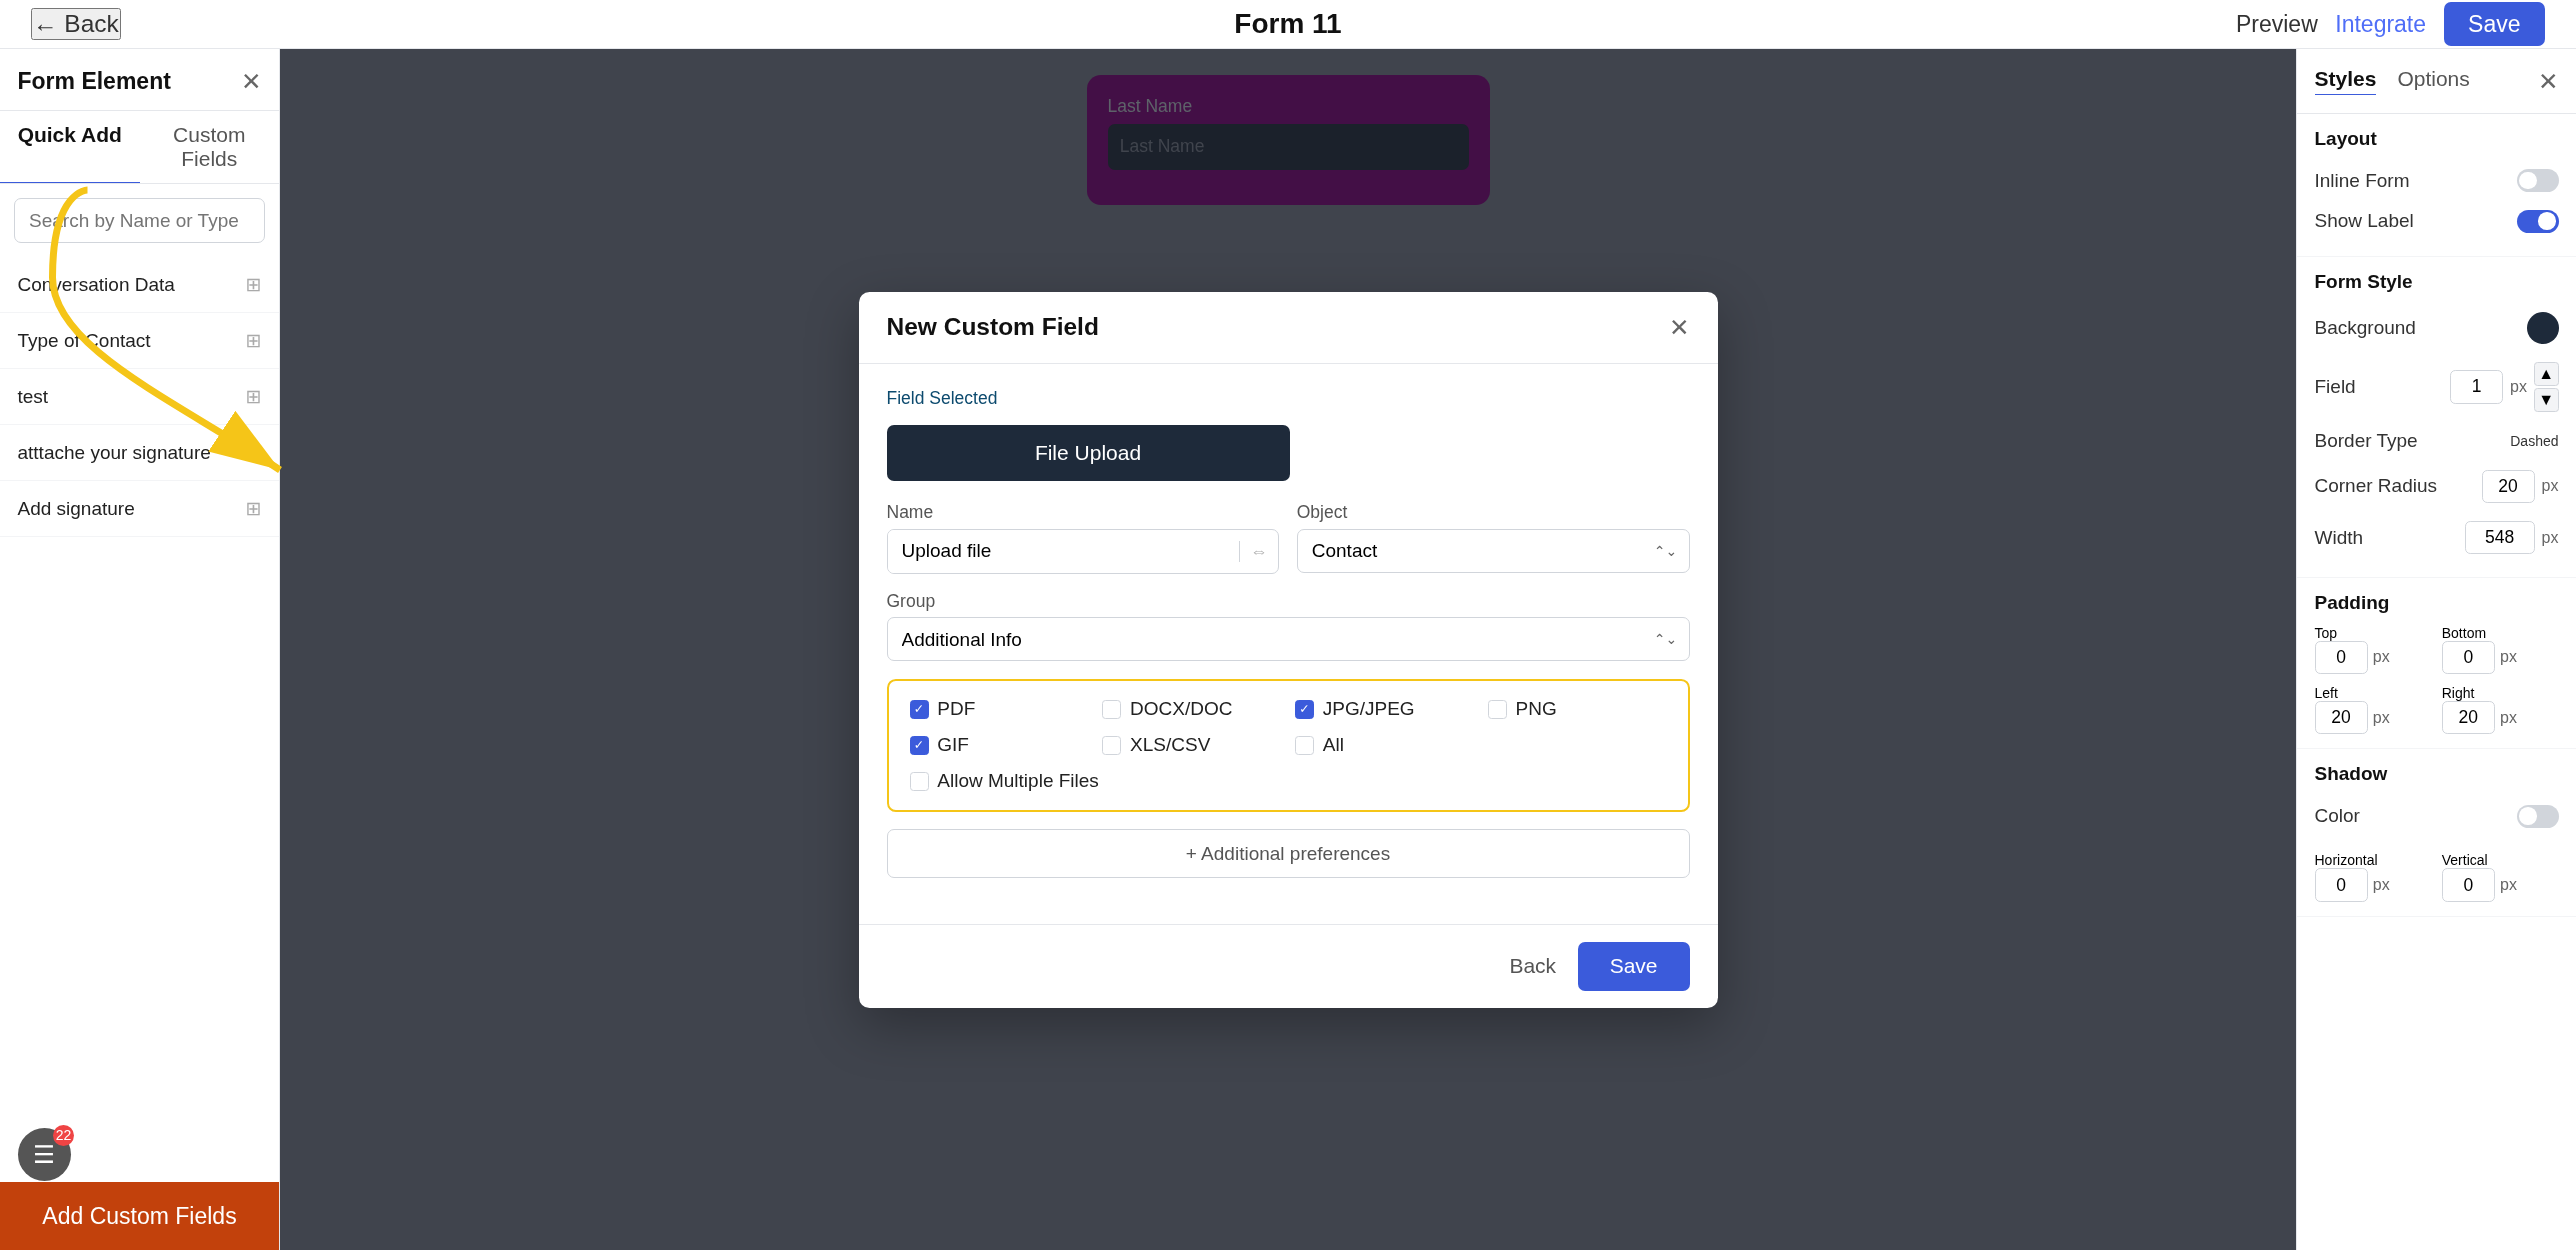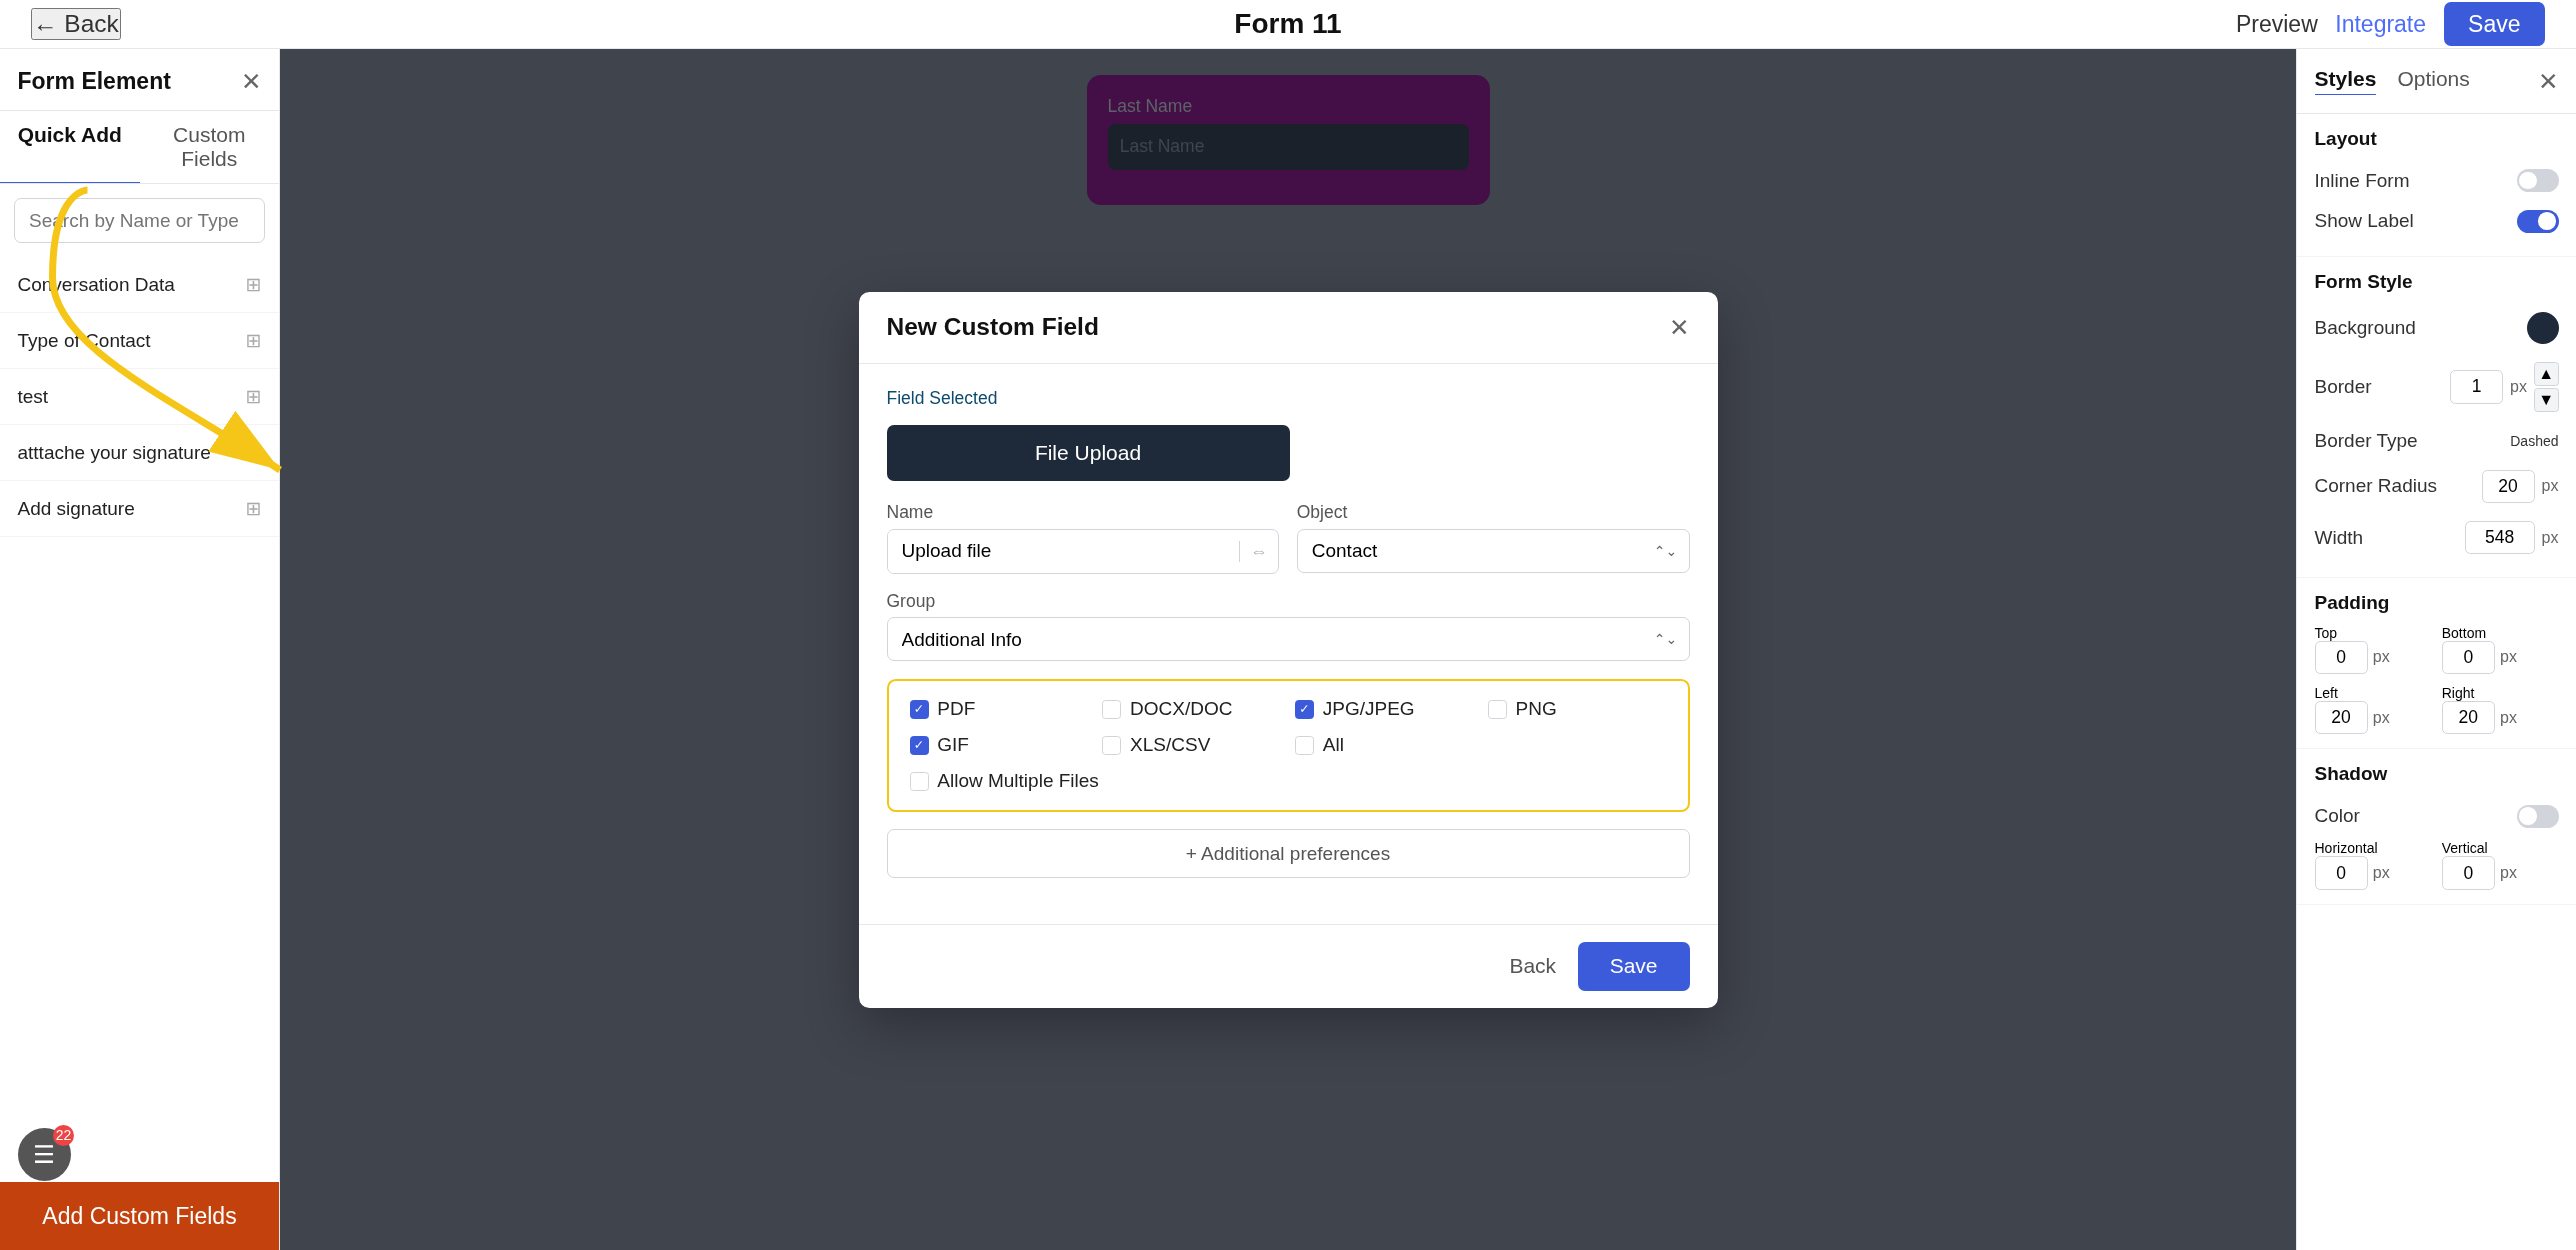--- a/index.html
+++ b/index.html
@@ -270,21 +270,21 @@
     </div>
   </div>
 
   <div class="right-section">
     <div class="right-section-title">Form Style</div>
     <div class="right-row">
       <span class="right-label">Background</span>
       <div class="bg-swatch"></div>
     </div>
     <div class="right-row">
-      <span class="right-label">Border</span>
+      <span class="right-label">Field</span>
       <div class="border-input-row">
         <input class="num-input" type="text" value="1" style="">
         <span class="unit-label">px</span>
         <div style="display:flex;flex-direction:column;gap:1.8px;">
           <button class="step-btn">▲</button>
           <button class="step-btn">▼</button>
         </div>
       </div>
     </div>
     <div class="right-row">
@@ -342,21 +342,21 @@
   </div>
 
   <div class="right-section">
     <div class="right-section-title">Shadow</div>
     <div class="right-row">
       <span class="right-label">Color</span>
       <div class="toggle off">
         <div class="toggle-knob"></div>
       </div>
     </div>
-    <div class="padding-grid" style="margin-top:4px;">
+    <div class="padding-grid" style="margin-top:16px;">
       <div>
         <label>Horizontal</label>
         <div class="padding-input-row">
           <input class="num-input" type="text" value="0" style="">
           <span class="unit-label">px</span>
         </div>
       </div>
       <div>
         <label>Vertical</label>
         <div class="padding-input-row">

